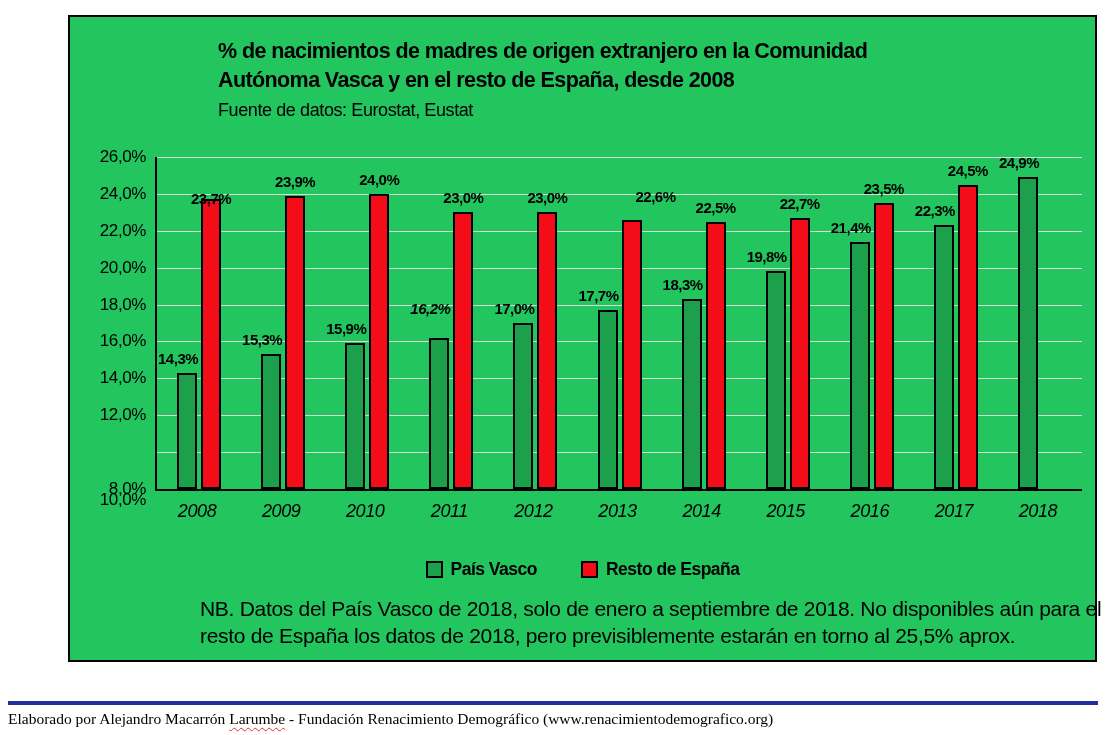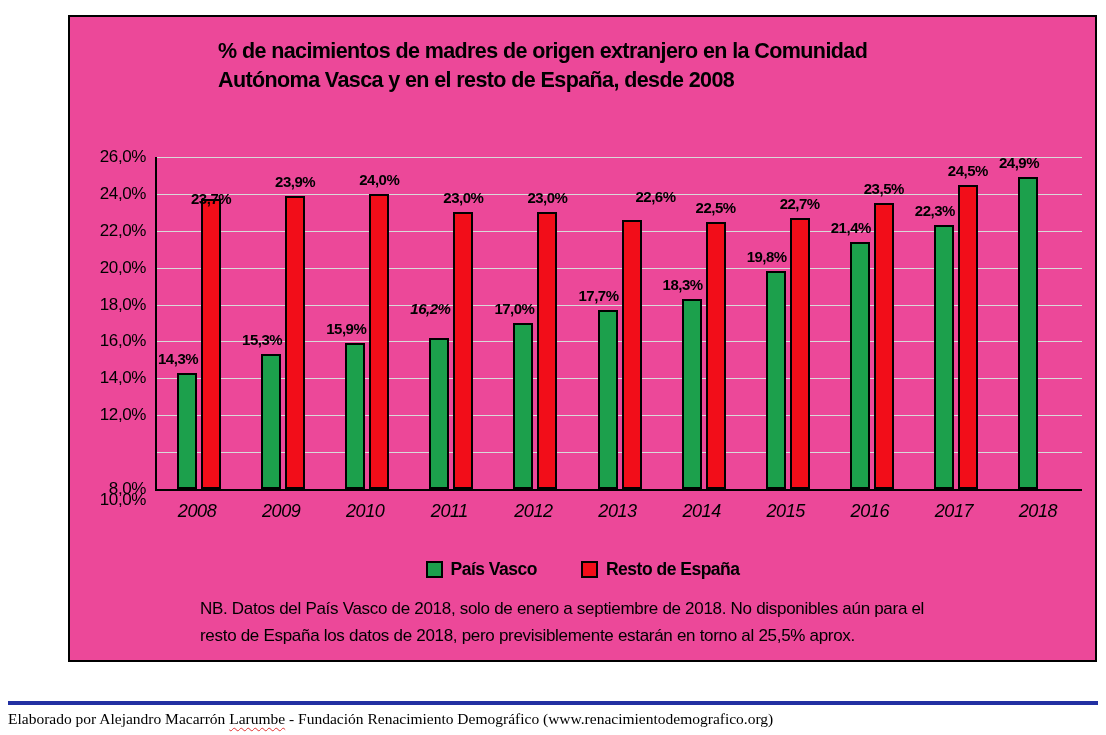--- a/index.html
+++ b/index.html
@@ -2,21 +2,21 @@
 <html><head>
 <meta charset="utf-8">
 <style>
   html,body{margin:0;padding:0;}
   body{
     width:1106px;height:735px;background:#ffffff;position:relative;overflow:hidden;
     font-family:"Liberation Sans",sans-serif;color:#000;
   }
   .chart-frame{
     position:absolute;left:68px;top:15px;width:1029px;height:647px;
-    border:2px solid #000;box-sizing:border-box;background:#ec4899;
+    border:2px solid #000;box-sizing:border-box;background:#22c55e;
   }
   .title-block{position:absolute;left:148px;top:20px;}
   .title-line{
     font-size:21.5px;font-weight:bold;letter-spacing:-0.6px;line-height:29px;white-space:nowrap;
   }
   .subtitle{font-size:18px;letter-spacing:-0.4px;line-height:24px;margin-top:3px;white-space:nowrap;}
 
   .y-axis{position:absolute;left:4px;top:140px;width:72px;height:332px;}
   .y-tick{
     position:absolute;right:0;transform:translateY(-50%);
@@ -42,40 +42,41 @@
 
   .legend{
     position:absolute;left:0;top:542px;width:100%;
     display:flex;justify-content:center;align-items:center;gap:44px;
   }
   .legend-item{display:flex;align-items:center;gap:8px;}
   .legend-swatch{width:13px;height:13px;border:2px solid #000;box-sizing:content-box;}
   .legend-label{font-size:17.5px;font-weight:bold;letter-spacing:-0.5px;white-space:nowrap;}
 
   .note-block{position:absolute;left:130px;top:578px;}
-  .note-line{font-size:17px;letter-spacing:-0.3px;line-height:27px;white-space:nowrap;}
+  .note-line{font-size:21px;letter-spacing:-0.3px;line-height:27px;white-space:nowrap;}
 
   .footer-rule{position:absolute;left:8px;top:701px;width:1090px;height:4px;}
   .footer-text{
     position:absolute;left:8px;top:710px;font-family:"Liberation Serif",serif;
     font-size:15.5px;white-space:nowrap;
   }
   .misspelled{
     text-decoration:underline;text-decoration-style:wavy;text-decoration-color:#e03030;
     text-decoration-thickness:1px;text-underline-offset:3px;
   }
 </style>
 </head>
 <body>
 
 <div class="chart-frame">
 
   <div class="title-block">
     <div class="title-line">% de nacimientos de madres de origen extranjero en la Comunidad</div>
     <div class="title-line">Autónoma Vasca y en el resto de España, desde 2008</div>
+    <div class="subtitle">Fuente de datos: Eurostat, Eustat</div>
   </div>
 
   <div class="y-axis">
       <div class="y-tick" style="top: 0px;">26,0%</div>
       <div class="y-tick" style="top: 36.8889px;">24,0%</div>
       <div class="y-tick" style="top: 73.7778px;">22,0%</div>
       <div class="y-tick" style="top: 110.667px;">20,0%</div>
       <div class="y-tick" style="top: 147.556px; margin-left: 17px;">18,0%</div>
       <div class="y-tick" style="top: 184.444px;">16,0%</div>
       <div class="y-tick" style="top: 221.333px;">14,0%</div>

